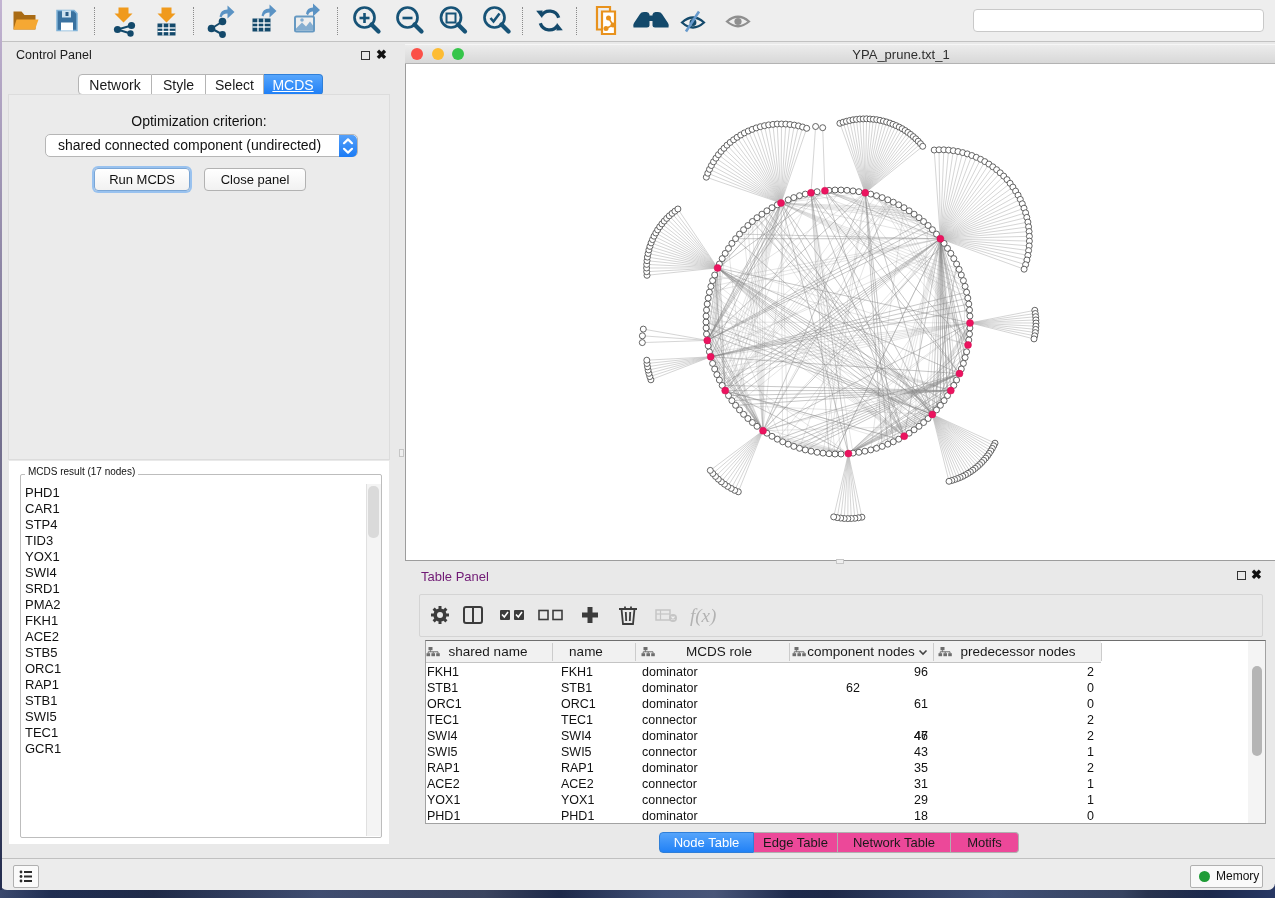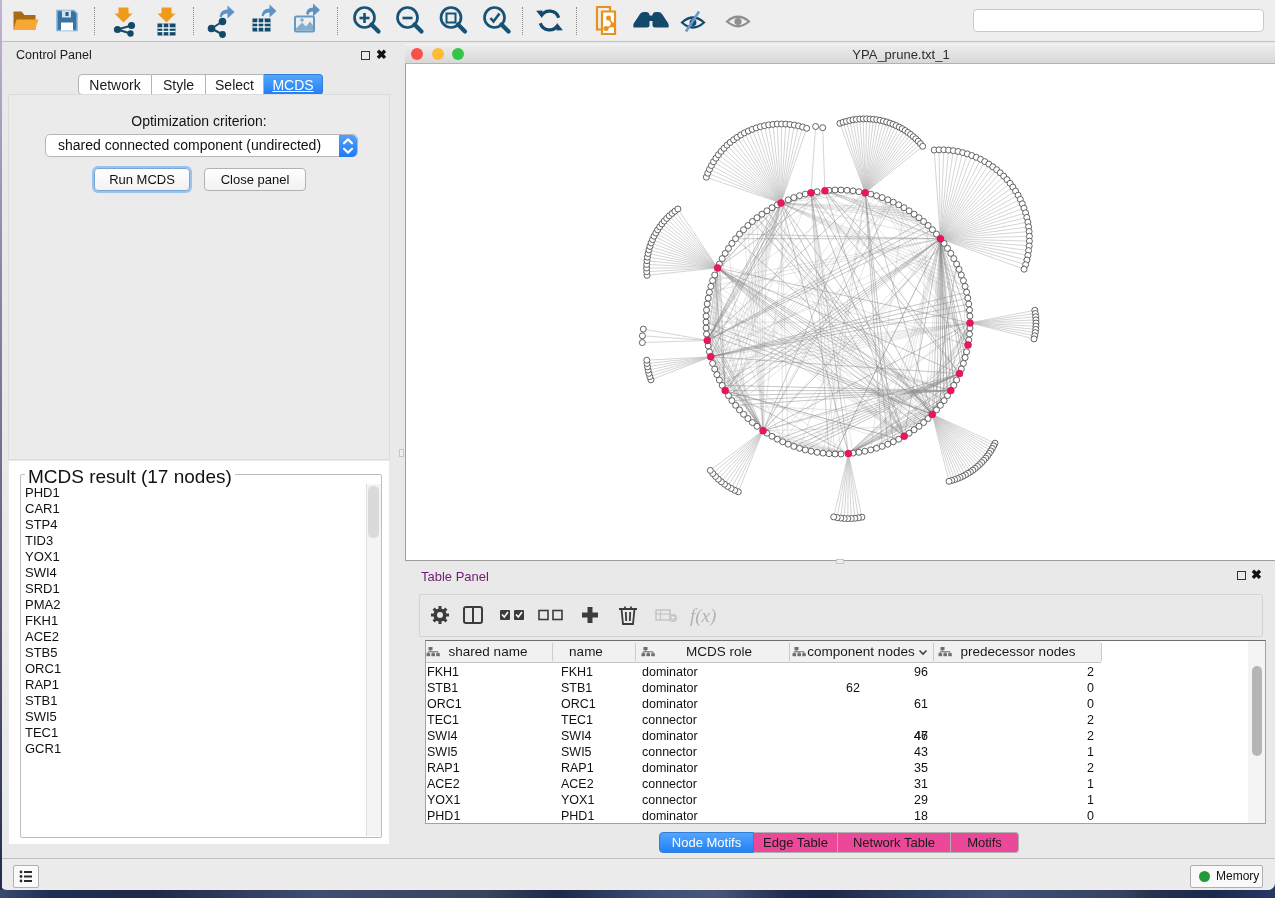--- a/index.html
+++ b/index.html
@@ -25,21 +25,21 @@
 #optlabel { left:8px; top:113px; width:382px; text-align:center; font-size:14px; color:#111; }
 #dropdown { left:45px; top:134px; width:313px; height:23px; background:#fff; border:1px solid #b6b6b6; border-radius:5px;
             font-size:14px; color:#111; line-height:21px; padding-left:12px; }
 #dd-spin { left:339px; top:135px; width:18px; height:22px; border-radius:0 5px 5px 0; background:linear-gradient(#55a0f9,#1b7bf5); }
 .btn { position:absolute; top:168px; height:23px; background:linear-gradient(#ffffff,#f1f1f1); border:1px solid #b2b2b2;
        border-radius:4px; font-size:13px; color:#111; text-align:center; line-height:21px; }
 #runmcds { left:94px; width:96px; box-shadow:0 0 0 2px rgba(125,180,240,.75); border-color:#7aa6d6; }
 #closepanel { left:204px; width:102px; }
 #results { left:9px; top:461px; width:380px; height:383px; background:#fff; }
 #groupbox { left:20px; top:474px; width:362px; height:364px; border:1px solid #bdbdbd; border-radius:2px; }
-#grouplab { left:25px; top:466px; background:#fff; padding:0 3px; font-size:19px; color:#111; }
+#grouplab { left:25px; top:466px; background:#fff; padding:0 3px; font-size:10px; color:#111; }
 .mcds-item { position:absolute; left:25px; font-size:13px; color:#111; }
 #mcds-scroll { left:366px; top:484px; width:15px; height:352px; background:#f4f4f4; border-left:1px solid #e0e0e0; }
 #mcds-thumb { left:368px; top:486px; width:11px; height:52px; background:#dadada; border-radius:5px; }
 
 
 #vdiv-handle { left:399px; top:449px; width:5px; height:8px; border:1px solid #c6c6c6; background:#efefef; }
 #hdiv-handle { left:836px; top:559px; width:8px; height:5px; border:1px solid #c6c6c6; background:#efefef; }
 
 
 #netwin { left:405px; top:44px; width:870px; height:517px; border:1px solid #9d9d9d; border-right:none; background:#fff; }
@@ -1202,21 +1202,21 @@
 <div class="td" style="left:642px;top:792px">connector</div>
 <div class="td" style="left:846px;top:792px;width:82px;text-align:right">29</div>
 <div class="td" style="left:1014px;top:792px;width:80px;text-align:right">1</div>
 <div class="td" style="left:427px;top:808px">PHD1</div>
 <div class="td" style="left:561px;top:808px">PHD1</div>
 <div class="td" style="left:642px;top:808px">dominator</div>
 <div class="td" style="left:846px;top:808px;width:82px;text-align:right">18</div>
 <div class="td" style="left:1014px;top:808px;width:80px;text-align:right">0</div>
 <div id="tbl-scroll" class="abs"></div>
 <div id="tbl-thumb" class="abs"></div>
-<div class="btab first sel" style="left:659px;width:95px">Node Motifs</div>
+<div class="btab first sel" style="left:659px;width:95px">Node Table</div>
 <div class="btab" style="left:754px;width:84px">Edge Table</div>
 <div class="btab" style="left:838px;width:113px">Network Table</div>
 <div class="btab last" style="left:951px;width:68px">Motifs</div>
 
 <div id="statusbar" class="abs"></div>
 <div id="hamburger" class="abs"></div>
 <div style="position:relative;z-index:7">
     <svg class="abs" style="left:13px;top:865px" width="26" height="23" viewBox="0 0 26 23">
 <g fill="#2b2b2b">
         <circle cx="8" cy="7" r="1.4"></circle>

